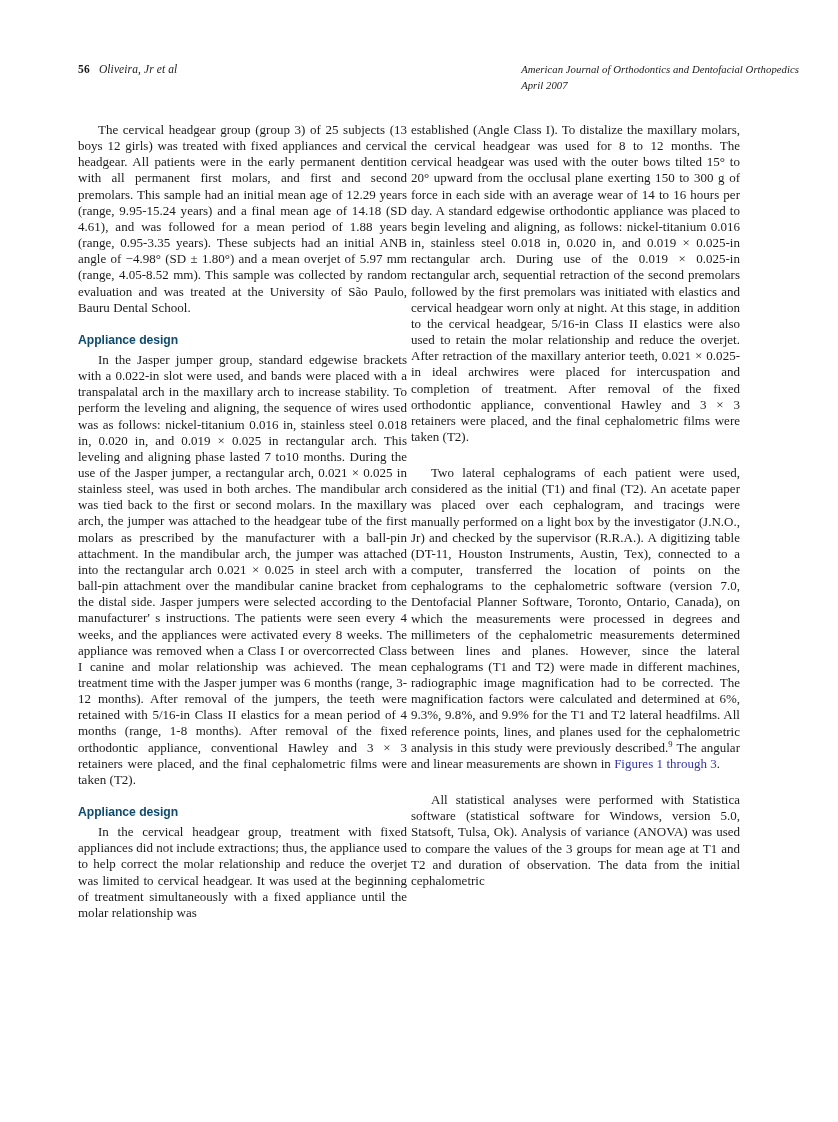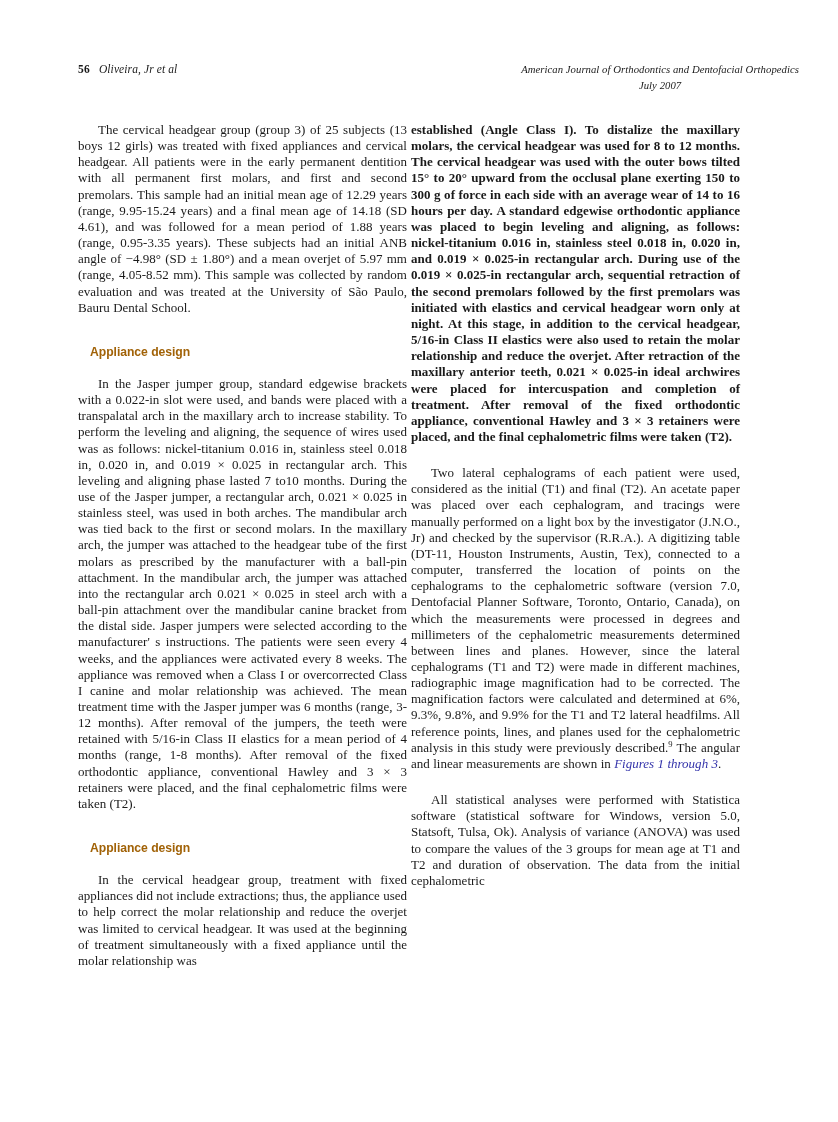--- a/index.html
+++ b/index.html
@@ -42,21 +42,21 @@
   }
   .rh-authors {
     font-style: italic;
     margin-left: 9px;
     letter-spacing: 0.1px;
   }
   .rh-right {
     position: absolute;
     right: 0;
     top: 0;
-    text-align: center;
+    text-align: left;
     font-style: italic;
     font-size: 10.7px;
     line-height: 15.5px;
     letter-spacing: 0.05px;
   }
   .rh-right .rh-line { display: block; }
 
   
   .columns {
     position: absolute;
@@ -77,60 +77,58 @@
     line-height: 16.15px;
     text-align: justify;
     text-justify: inter-word;
     text-indent: 20px;
     letter-spacing: 0.01px;
     word-spacing: 0.1px;
     hyphens: none;
   }
   p.body.cont {
     text-indent: 0;
-    font-weight: bold;
   }
 
   h2.section-heading {
-    margin: 12px;
+    margin: 0;
     font-family: "Liberation Sans", "DejaVu Sans", sans-serif;
     font-size: 12.2px;
     font-weight: bold;
     line-height: 16px;
-    color: #a16207;
+    color: #0c4a6e;
     letter-spacing: -0.05px;
   }
 
   
   .gap-before-heading { height: 16px; }
   .gap-after-heading  { height: 4px; }
 
   a.xref {
     color: #3333aa;
     text-decoration: none;
-    font-style: italic;
   }
   sup.ref {
     font-size: 8.6px;
     vertical-align: super;
     line-height: 0;
   }
 </style>
 </head>
 <body>
 
 <div class="page">
 
   <div class="running-head">
     <div class="rh-left">
       <span class="rh-pageno">56</span><span class="rh-authors">Oliveira, Jr et al</span>
     </div>
     <div class="rh-right">
       <span class="rh-line">American Journal of Orthodontics and Dentofacial Orthopedics</span>
-      <span class="rh-line">July 2007</span>
+      <span class="rh-line">April 2007</span>
     </div>
   </div>
 
   <div class="columns">
 
     <div class="col">
 
       <p class="body">The cervical headgear group (group 3) of 25 subjects (13 boys 12 girls) was treated with fixed appliances and cervical headgear. All patients were in the early permanent dentition with all permanent first molars, and first and second premolars. This sample had an initial mean age of 12.29 years (range, 9.95-15.24 years) and a final mean age of 14.18 (SD 4.61), and was followed for a mean period of 1.88 years (range, 0.95-3.35 years). These subjects had an initial ANB angle of −4.98° (SD ± 1.80°) and a mean overjet of 5.97 mm (range, 4.05-8.52 mm). This sample was collected by random evaluation and was treated at the University of São Paulo, Bauru Dental School.</p>
 
       <div class="gap-before-heading"></div>

